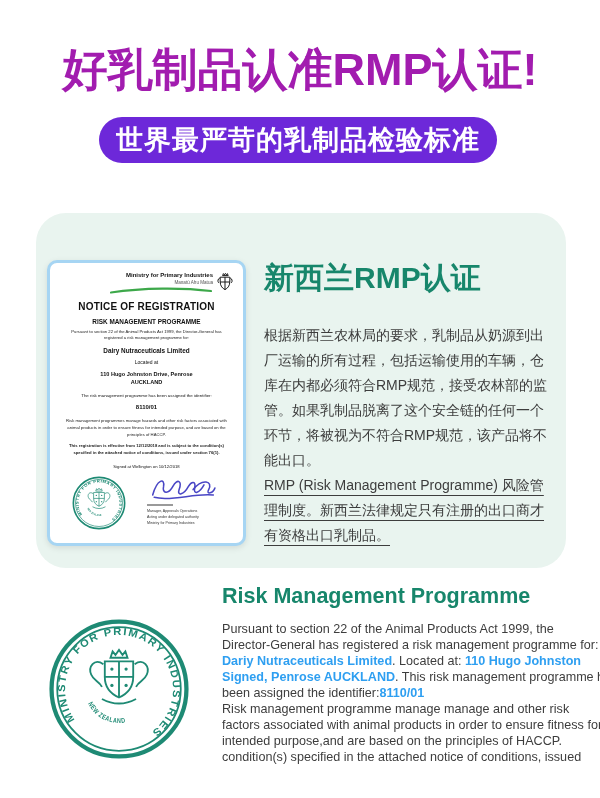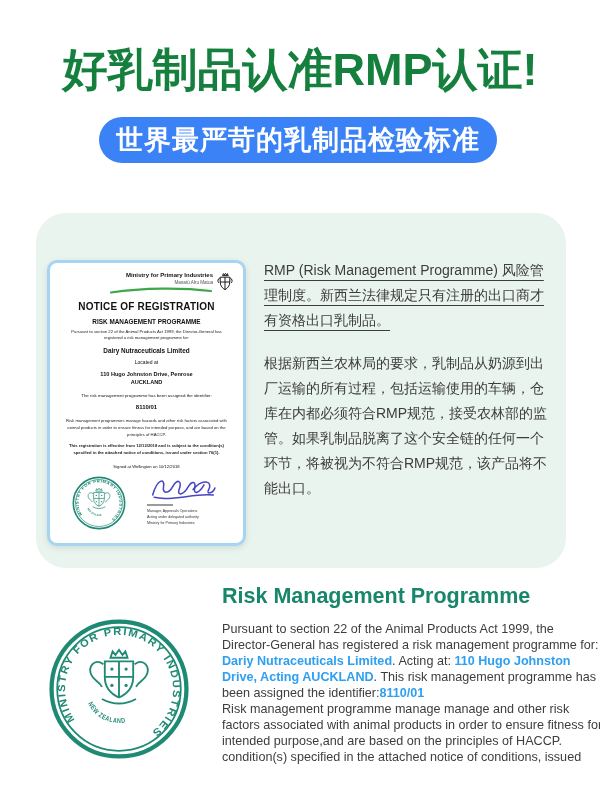--- a/index.html
+++ b/index.html
@@ -1,23 +1,23 @@
 <!DOCTYPE html>
 <html><head>
 <meta charset="utf-8">
 <style>
   html,body{margin:0;padding:0;background:#fff;}
   .page{position:relative;width:600px;height:798px;background:#ffffff;overflow:hidden;
         font-family:"Liberation Sans",sans-serif;}
 
   
   .title{position:absolute;top:40px;left:0;right:0;text-align:center;
-         font-size:45px;font-weight:900;color:#15803d;letter-spacing:0px;}
+         font-size:45px;font-weight:900;color:#a21caf;letter-spacing:0px;}
   .subtitle-pill{position:absolute;top:117px;left:99px;width:398px;height:46px;
-         background:#3b82f6;border-radius:23px;color:#ffffff;font-size:27px;font-weight:800;
+         background:#6d28d9;border-radius:23px;color:#ffffff;font-size:27px;font-weight:800;
          display:flex;align-items:center;justify-content:center;letter-spacing:1px;}
 
   
   .card{position:absolute;left:36px;top:213px;width:530px;height:355px;
         background:#e9f4ef;border-radius:30px;}
   .card-right{position:absolute;left:228px;top:45px;width:292px;}
   .card-heading{font-size:30px;font-weight:800;color:#17866b;margin:0 0 24px 0;}
   .cn-para{font-size:14px;line-height:25px;color:#3d3d3d;margin:0;}
   .cn-para.underlined{text-decoration:underline;text-underline-offset:5px;
         text-decoration-thickness:1px;text-decoration-color:#3d3d3d;margin-bottom:18px;}
@@ -144,22 +144,23 @@
           <div class="sig-titles">
               <div>Manager, Approvals Operations</div>
               <div>Acting under delegated authority</div>
               <div>Ministry for Primary Industries</div>
             </div>
         </div>
       </div>
     </div>
 
     <div class="card-right">
+      <h2 class="card-heading">新西兰RMP认证</h2>
+      <p class="cn-para">根据新西兰农林局的要求，乳制品从奶源到出厂运输的所有过程，包括运输使用的车辆，仓库在内都必须符合RMP规范，接受农林部的监管。如果乳制品脱离了这个安全链的任何一个环节，将被视为不符合RMP规范，该产品将不能出口。</p>
       <p class="cn-para underlined">RMP (Risk Management Programme) 风险管理制度。新西兰法律规定只有注册的出口商才有资格出口乳制品。</p>
-      <p class="cn-para">根据新西兰农林局的要求，乳制品从奶源到出厂运输的所有过程，包括运输使用的车辆，仓库在内都必须符合RMP规范，接受农林部的监管。如果乳制品脱离了这个安全链的任何一个环节，将被视为不符合RMP规范，该产品将不能出口。</p>
     </div>
   </div>
 
   <div class="stamp stamp-large" id="stamp-large">
       <svg viewBox="0 0 200 200">
         <defs>
           <path id="s1-top" d="M 37.8 143.6 A 76 76 0 1 1 138 165.8" fill="none"></path>
           <path id="s1-bot" d="M 56.5 120.3 A 48 48 0 0 0 106.7 147.5" fill="none"></path>
         </defs>
         <circle cx="100" cy="100" r="95" fill="none" stroke="#1e8a74" stroke-width="6"></circle>
@@ -181,22 +182,22 @@
           <circle cx="110" cy="95" r="2.3"></circle>
         </g>
       </svg>
     </div>
 
   <div class="bottom-text">
     <h3 class="bottom-heading">Risk Management Programme</h3>
     <div id="rmp-lines">
         <div class="rline"><span>Pursuant to section 22 of the Animal Products Act 1999, the</span></div>
         <div class="rline"><span>Director-General has registered a risk management programme for:</span></div>
-        <div class="rline"><span class="blue-bold">Dariy Nutraceuticals Limited</span><span>. Acting at: </span><span class="blue-bold">110 Hugo Johnston</span></div>
-        <div class="rline"><span class="blue-bold">Drive, Acting AUCKLAND</span><span>. This risk management programme has</span></div>
+        <div class="rline"><span class="blue-bold">Dariy Nutraceuticals Limited</span><span>. Located at: </span><span class="blue-bold">110 Hugo Johnston</span></div>
+        <div class="rline"><span class="blue-bold">Signed, Penrose AUCKLAND</span><span>. This risk management programme has</span></div>
         <div class="rline"><span>been assigned the identifier:</span><span class="blue-bold">8110/01</span></div>
         <div class="rline"><span>Risk management programme manage manage and other risk</span></div>
         <div class="rline"><span>factors associated with animal products in order to ensure fitness for</span></div>
         <div class="rline"><span>intended purpose,and are based on the principles of HACCP.</span></div>
         <div class="rline"><span>condition(s) specified in the attached notice of conditions, issued</span></div>
       </div>
   </div>
 
 </div>
 

